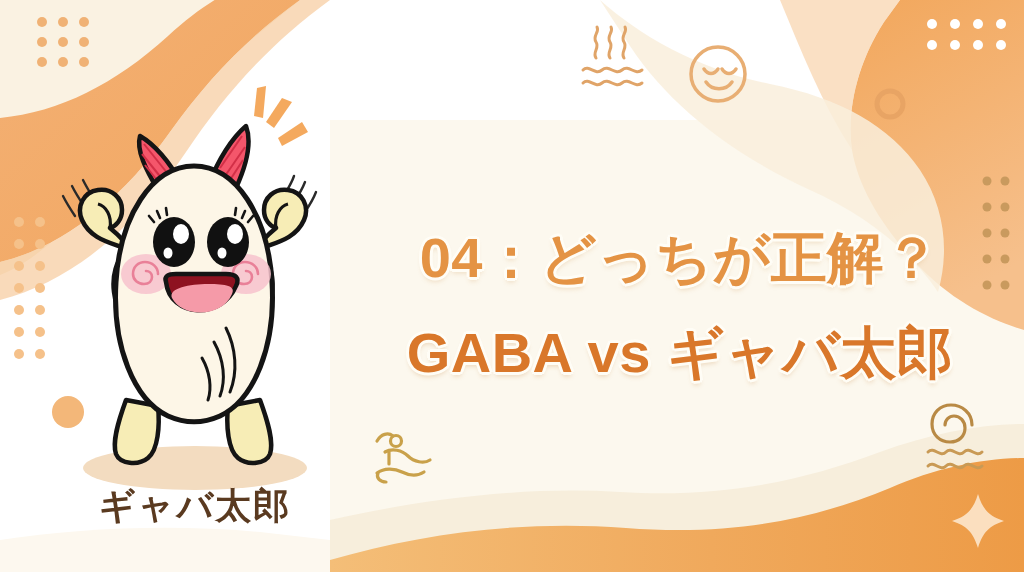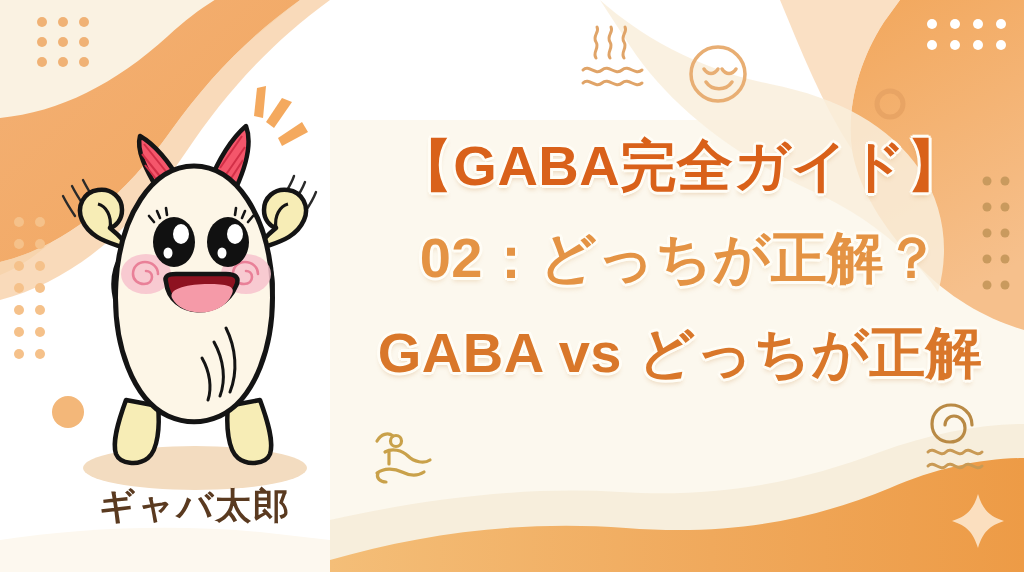--- a/index.html
+++ b/index.html
@@ -340,18 +340,17 @@
       <path d="M116,212 C120,248 172,250 186,216 C190,208 186,204 176,204
                L126,204 C118,204 114,206 116,212 Z" fill="#8E1220" stroke="#141414" stroke-width="4.5" stroke-linejoin="round"></path>
       <path d="M122,228 C132,248 172,248 182,224 C186,216 176,214 158,214
                C140,214 118,218 122,228 Z" fill="#F59AA8"></path>
     </g>
   </svg>
 
   <div class="char-name">ギャバ太郎</div>
 
   <div class="text-panel">
-    <div class="headline line1">【GABA完全ガイド】</div>
-    <div class="headline line2">02：どっちが正解？</div>
-    <div class="headline line3">GABA vs どっちが正解</div>
+    <div class="headline line2">04：どっちが正解？</div>
+    <div class="headline line3">GABA vs ギャバ太郎</div>
   </div>
 
 </div>
 
 </body></html>

